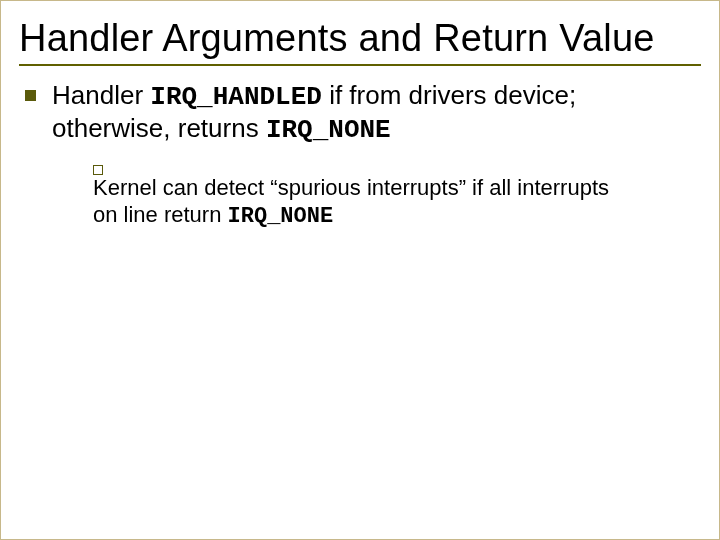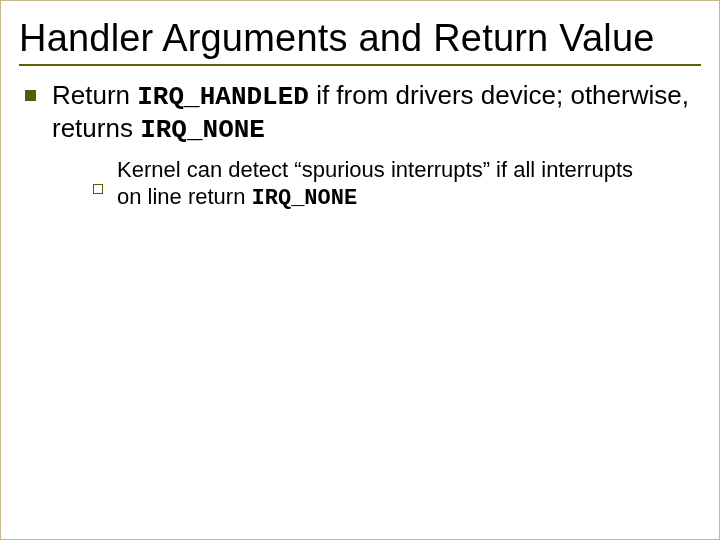--- a/index.html
+++ b/index.html
@@ -32,24 +32,25 @@
   }
   .bullet-sq {
     width: 11px; height: 11px;
     background: #5a5a0b;
     margin: 10px 16px 0 0;
     flex: 0 0 auto;
   }
   .level1 .text { flex: 1 1 auto; }
   .level2 {
     display: flex;
-    align-items: center;
+    align-items: flex-start;
     font-size: 22px;
     line-height: 1.22;
     margin: 6px 0 0 74px;
+    flex-direction: column;
   }
   .bullet-hollow {
     width: 10px; height: 10px;
     border: 1.5px solid #5a5a0b;
     margin: 8px 14px 0 0;
     flex: 0 0 auto;
   }
   .level2 .text { flex: 1 1 auto; max-width: 540px; }
   .mono { font-family: "Courier New", Courier, monospace; font-weight: 700; }
 </style>
@@ -57,21 +58,21 @@
 <body>
 
 <div class="slide">
 
   <h1 class="title">Handler Arguments and Return Value</h1>
   <div class="rule"></div>
 
   <div class="level1">
     <div class="bullet-sq"></div>
     <div class="text">
-      <span>Return </span><span class="mono">IRQ_HANDLED</span><span> if from drivers device; otherwise, returns </span><span class="mono">IRQ_NONE</span>
+      <span>Handler </span><span class="mono">IRQ_HANDLED</span><span> if from drivers device; otherwise, returns </span><span class="mono">IRQ_NONE</span>
     </div>
   </div>
 
   <div class="level2">
     <div class="bullet-hollow"></div>
     <div class="text">
       <span> Kernel can detect “spurious interrupts” if all interrupts on line return </span><span class="mono">IRQ_NONE</span>
     </div>
   </div>
 

